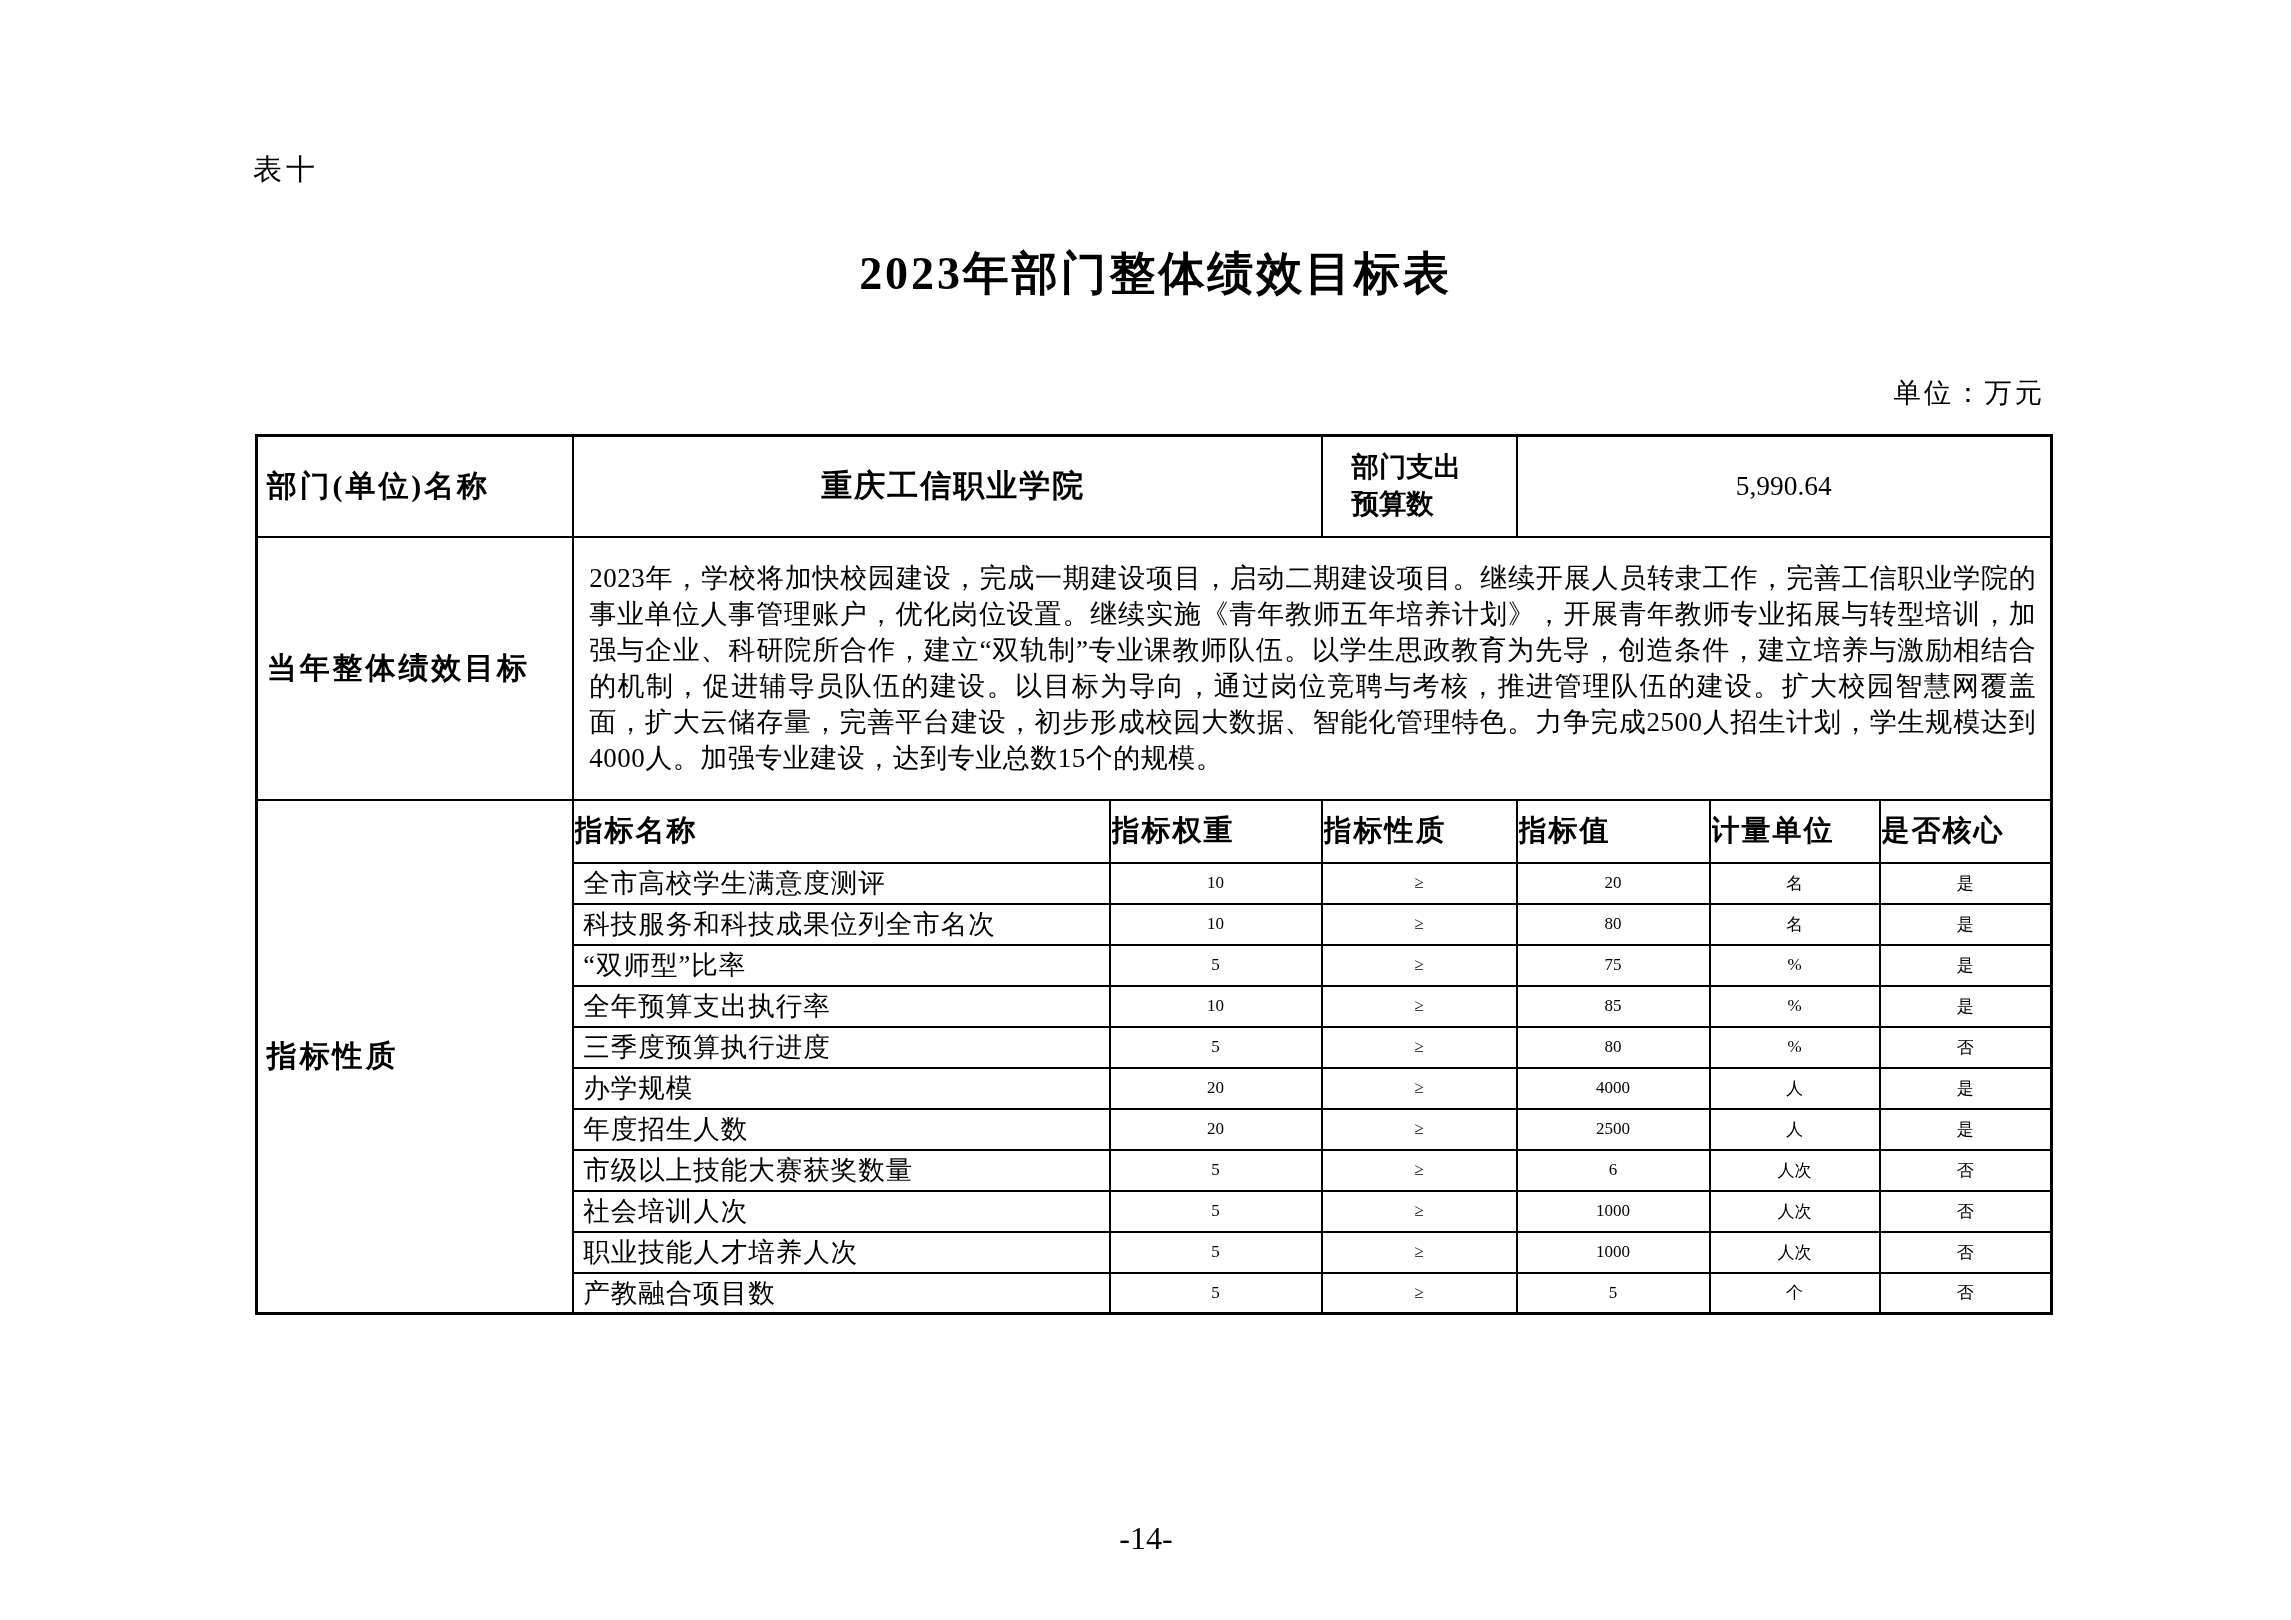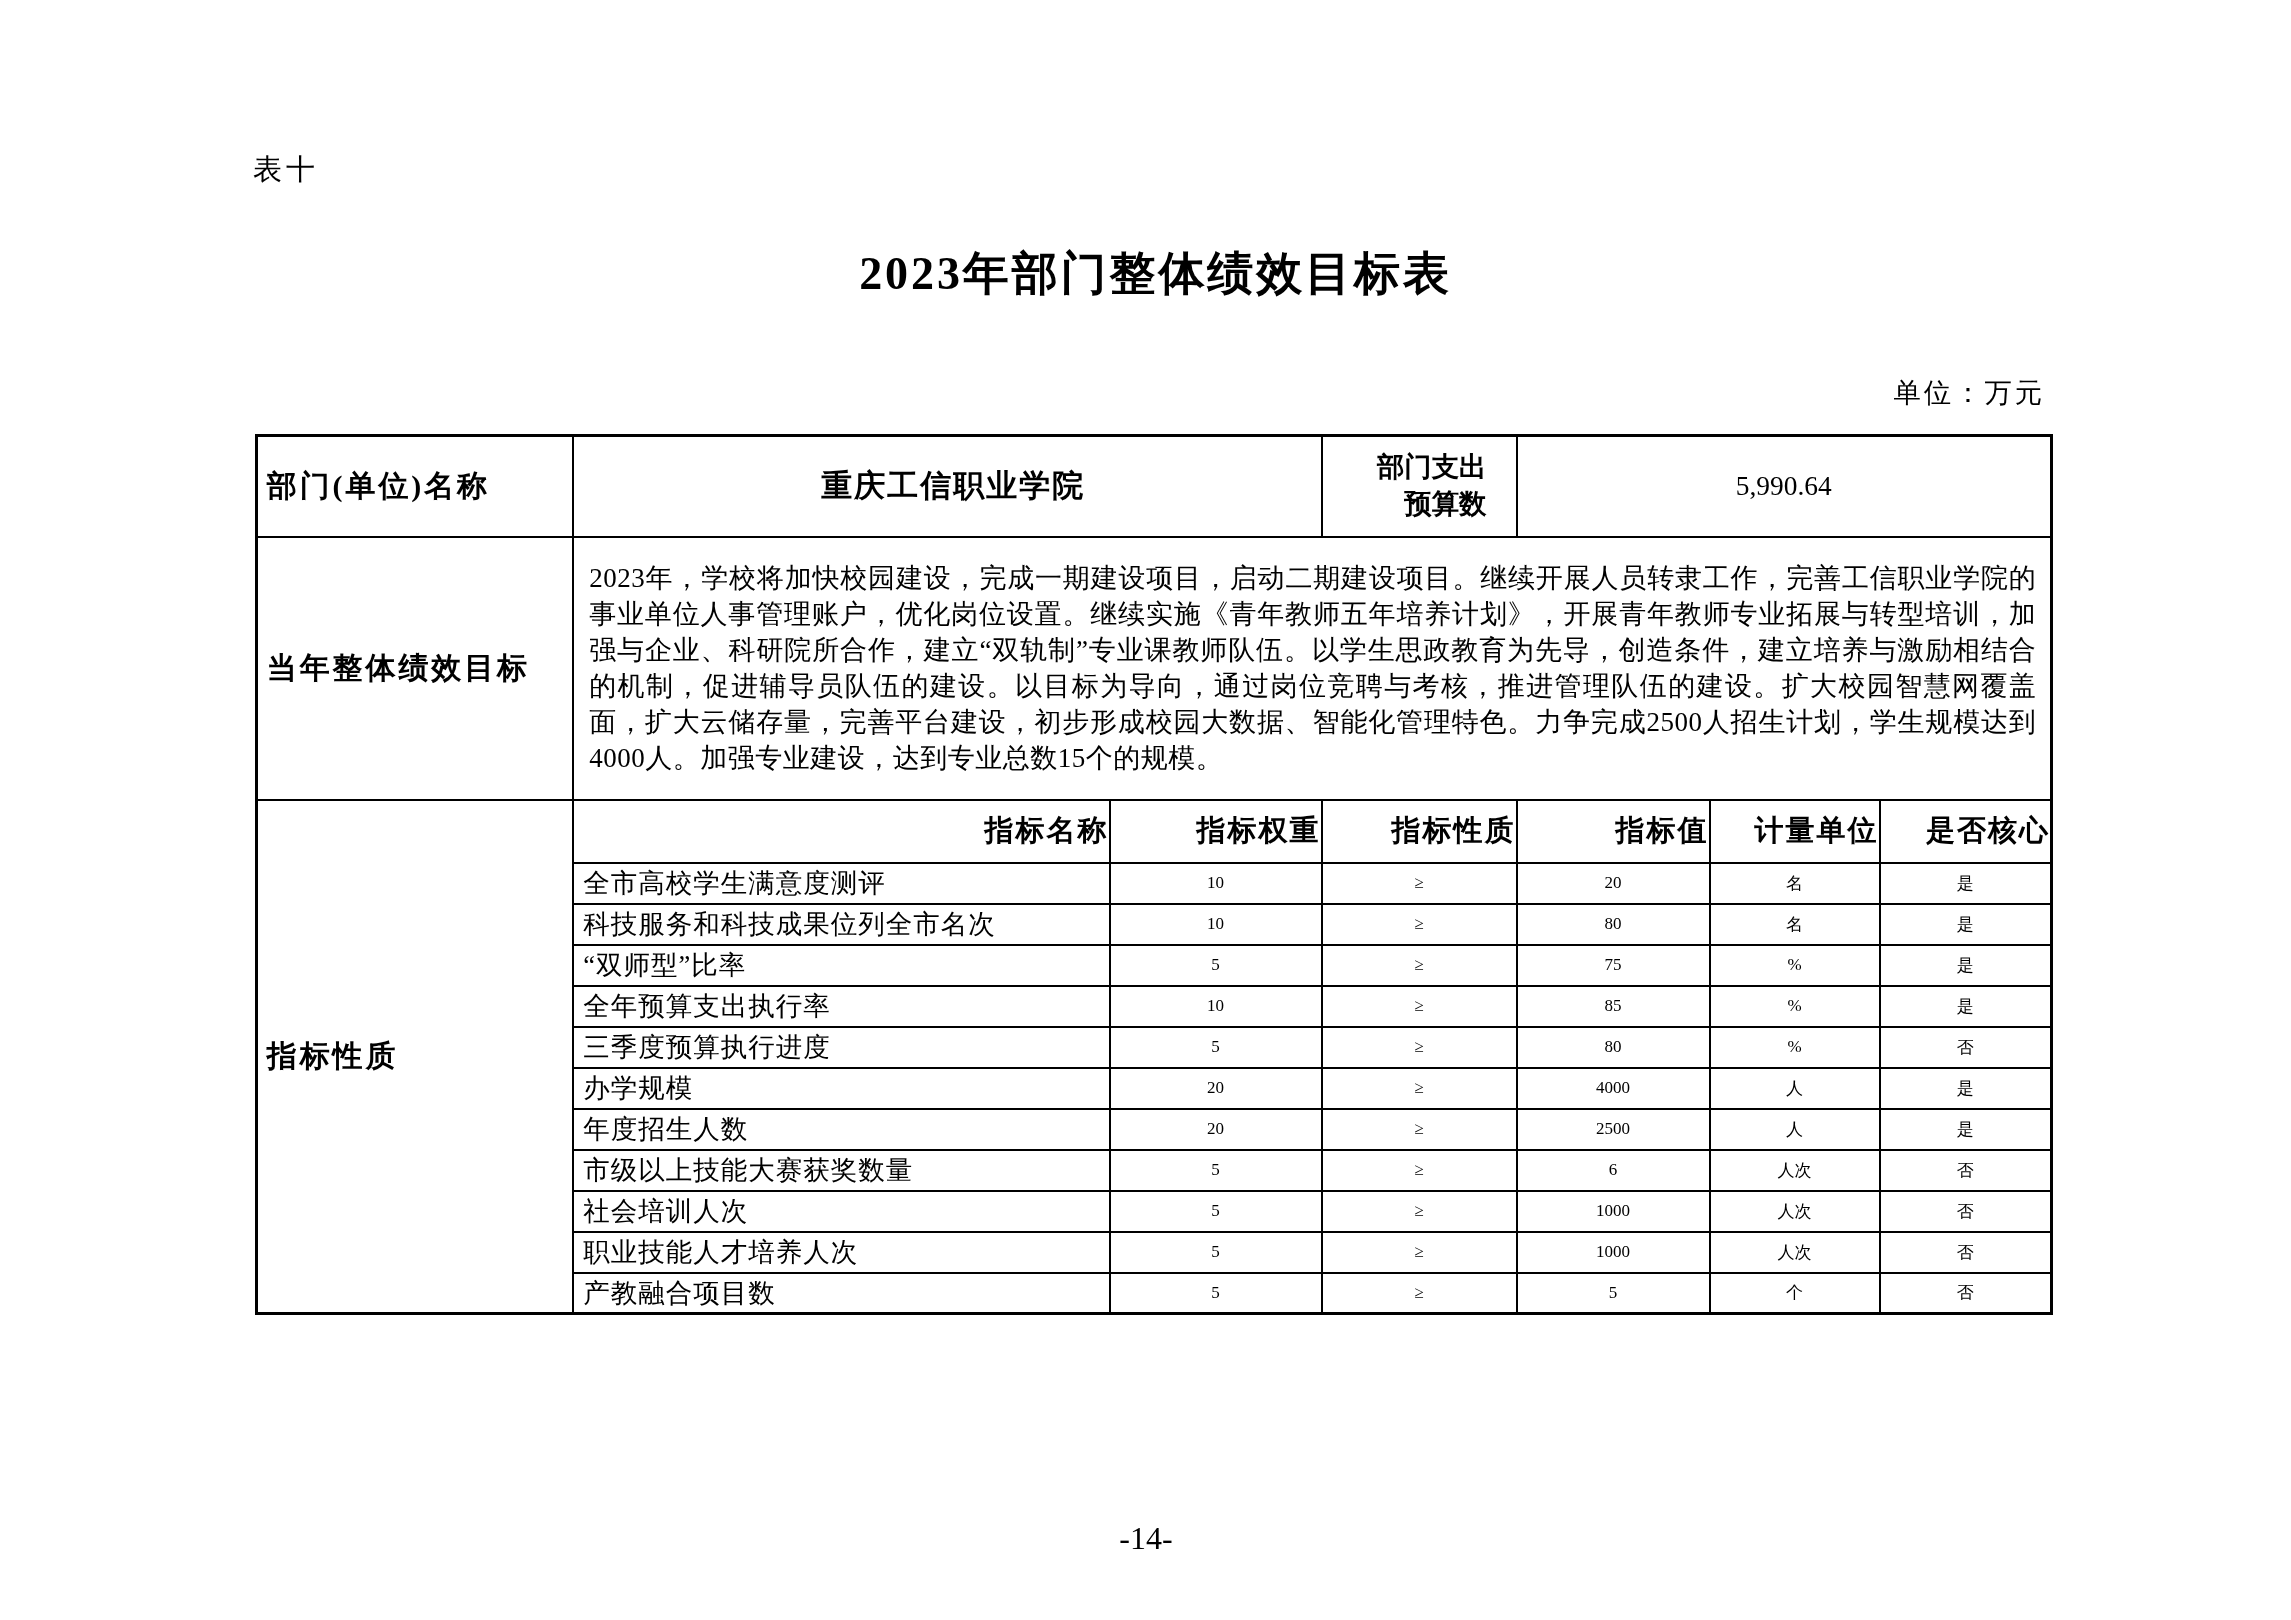--- a/index.html
+++ b/index.html
@@ -68,21 +68,21 @@
     font-weight: bold;
     font-size: 31px;
     text-align: center;
     padding-left: 12.7px;
     letter-spacing: 2px;
     vertical-align: middle;
   }
   .blbl {
     font-weight: bold;
     font-size: 27.4px;
-    text-align: right;
+    text-align: left;
     vertical-align: middle;
     padding: 0 29px;
     line-height: 37px;
   }
   .bval {
     font-size: 27.4px;
     text-align: center;
     vertical-align: middle;
   }
   .goal {
@@ -90,21 +90,21 @@
     line-height: 36px;
     text-align: justify;
     text-justify: inter-character;
     vertical-align: middle;
     padding: 5.9px 13.7px 5.9px 15.7px;
     letter-spacing: 0.5px;
   }
   th.h {
     font-size: 29px;
     font-weight: bold;
-    text-align: right;
+    text-align: left;
     vertical-align: middle;
     letter-spacing: 2px;
     border-radius: 25px;
   }
   .iname {
     font-size: 26.5px;
     text-align: left;
     padding-left: 9.8px;
     vertical-align: middle;
     letter-spacing: 1px;

